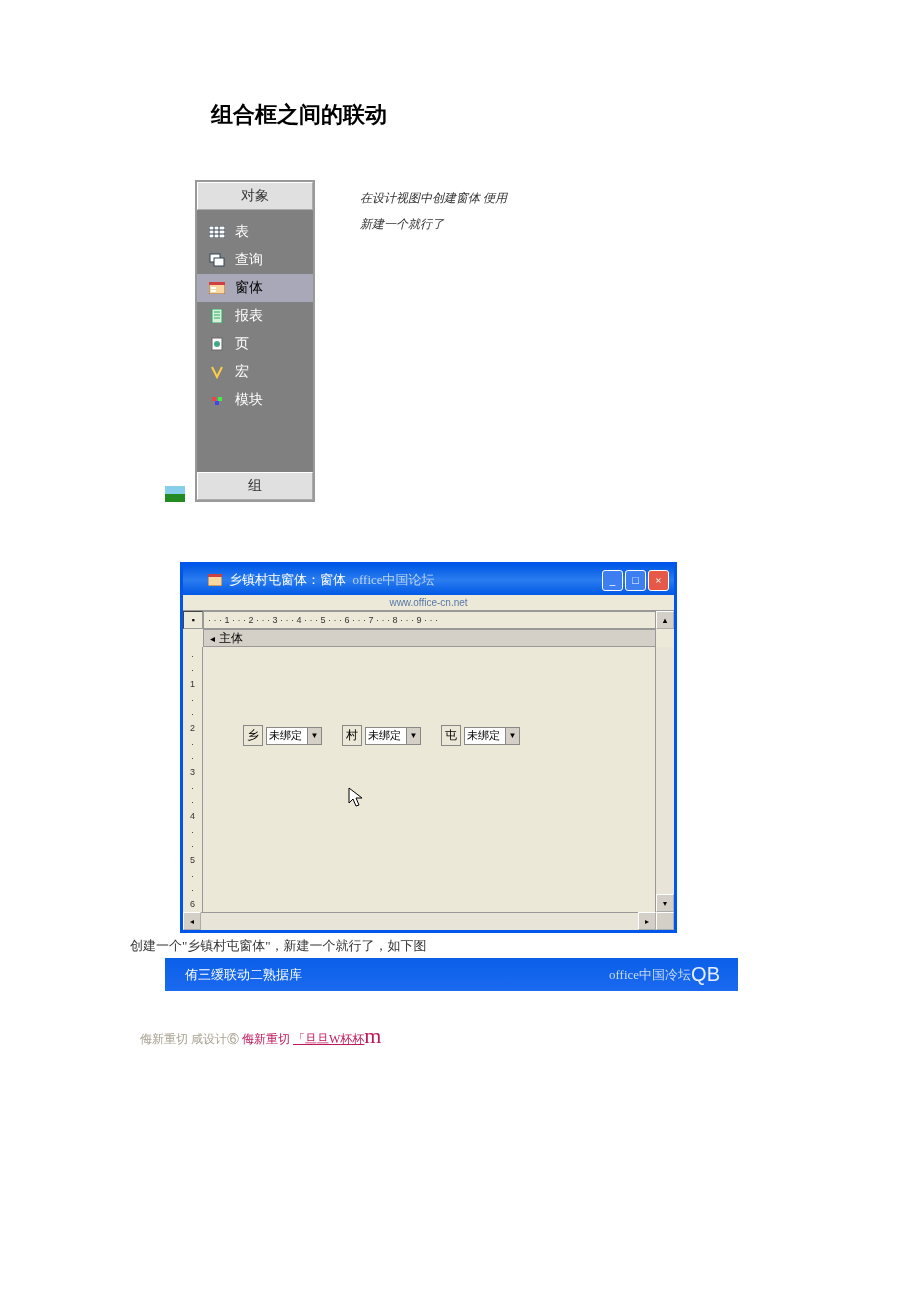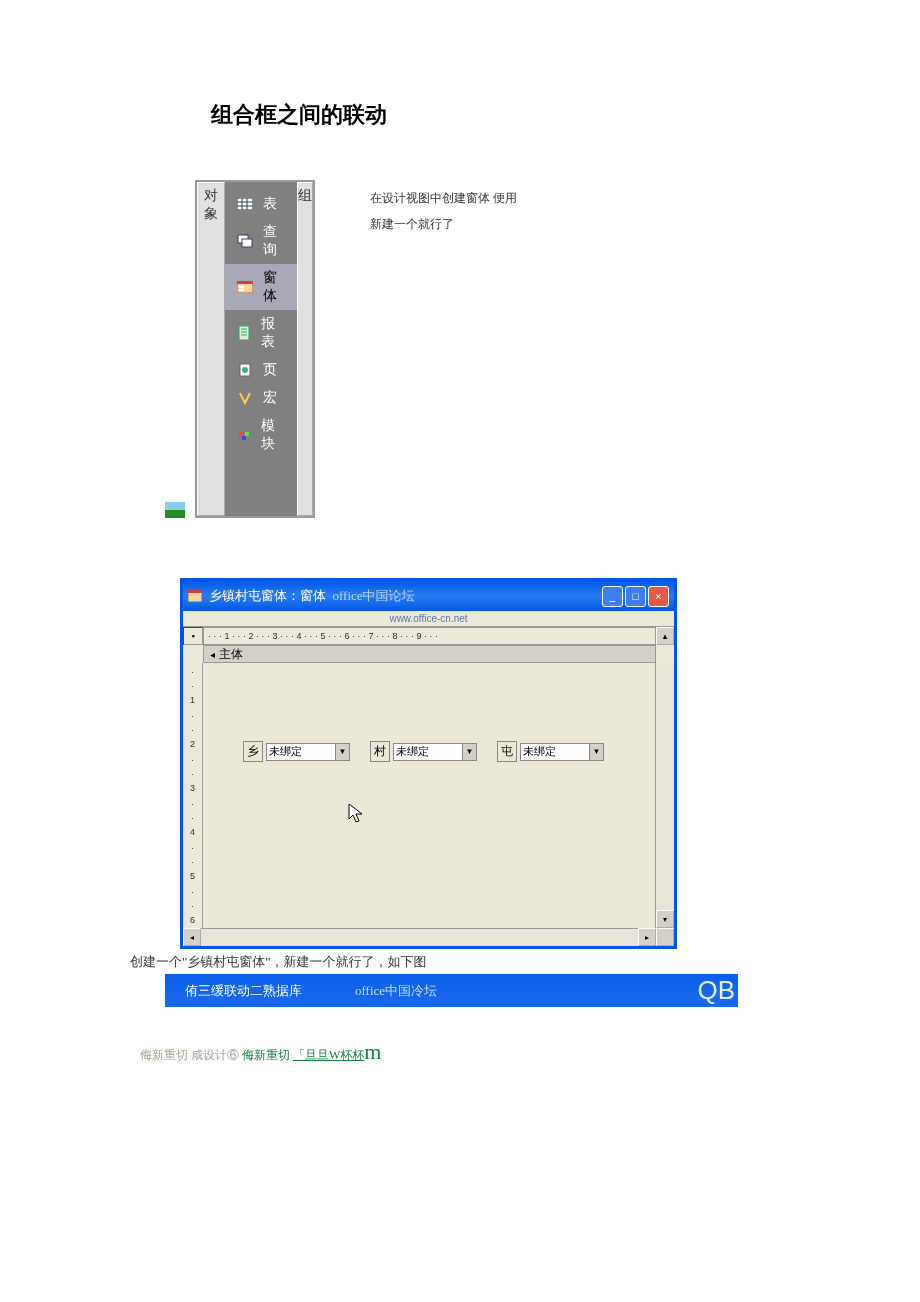--- a/index.html
+++ b/index.html
@@ -3,35 +3,35 @@
 <meta charset="utf-8">
 <style>
 * { box-sizing: border-box; margin: 0; padding: 0; }
 body { font-family: Arial, "Microsoft YaHei", sans-serif; background: #fff; width: 920px; }
 .page { padding: 100px 130px 60px 165px; }
 .heading { font-size: 22px; font-weight: bold; color: #000; margin-bottom: 50px; margin-left: 46px; }
 
 .section1 { display: flex; align-items: flex-end; gap: 10px; margin-bottom: 60px; }
 .mini-img { width: 20px; height: 16px; background: linear-gradient(to bottom, #87ceeb 0%, #87ceeb 50%, #228b22 50%, #228b22 100%); }
 
-.nav-panel { width: 120px; border: 2px solid #999; background: #c0c0c0; display: flex; flex-direction: row; }
+.nav-panel { width: 120px; border: 2px solid #999; background: #c0c0c0; display: flex; flex-direction: column; }
 .nav-header, .nav-footer { background: #e0e0e0; border: 1px outset #fff; text-align: center; padding: 4px 0; font-size: 14px; font-family: "SimSun", serif; color: #333; }
 .nav-items { background: #808080; padding: 8px 0; }
 .nav-item { display: flex; align-items: center; gap: 10px; padding: 5px 12px; font-size: 14px; color: #fff; font-family: "SimSun", serif; }
 .nav-item.selected { background: #a8a8b8; color: #000; }
 .nav-icon { width: 16px; height: 14px; display: inline-flex; align-items: center; justify-content: center; }
 .nav-spacer { height: 50px; }
 
-.side-text { margin-left: 45px; margin-bottom: auto; padding-top: 5px; }
+.side-text { margin-left: 35px; margin-bottom: auto; padding-top: 5px; font-style: italic; }
 .side-text p { font-size: 12px; color: #333; line-height: 2.2; font-family: "SimSun", serif; }
 
 .step-text { font-size: 13px; color: #333; margin-bottom: 15px; font-family: "SimSun", serif; margin-left: -35px; }
 
 .form-window { width: 497px; margin-left: 15px; border: 3px solid #0055ea; background: #ece9d8; }
-.titlebar { background: linear-gradient(to bottom, #0058e6, #2b7def, #0058e6); height: 30px; display: flex; align-items: center; padding: 0 5px 0 4px; color: #fff; font-size: 13px; font-family: "SimSun", serif; }
+.titlebar { background: linear-gradient(to bottom, #0058e6, #2b7def, #0058e6); height: 30px; display: flex; align-items: center; padding: 0 5px 0 24px; color: #fff; font-size: 13px; font-family: "SimSun", serif; }
 .titlebar-icon { width: 16px; height: 16px; margin-right: 6px; display: inline-flex; align-items:center; justify-content:center; }
 .titlebar-title { flex: 1; }
 .titlebar-sub { color: #bcd4f5; font-size: 13px; }
 .win-btns { display: flex; gap: 2px; margin-left: 10px; }
 .win-btn { width: 21px; height: 21px; border: 1px solid #fff; border-radius: 3px; display: flex; align-items: center; justify-content: center; font-size: 11px; font-weight: bold; }
 .win-min, .win-max { background: #3d7ff0; color: #fff; }
 .win-close { background: #e65848; color: #fff; }
 
 .subheader { background: #ece9d8; padding: 2px 8px; font-size: 10px; color: #5878a8; text-align: center; border-bottom: 1px solid #999; }
 
@@ -45,42 +45,42 @@
 
 .design-area { display: flex; }
 .ruler-v { width: 20px; background: #ece9d8; border-right: 1px solid #999; display: flex; flex-direction: column; font-size: 9px; color: #333; }
 .ruler-v-mark { height: 44px; text-align: center; padding-top: 2px; display:flex; flex-direction:column; align-items:center; justify-content:space-around; line-height:1; }
 .canvas { flex: 1; background: #ebe8d7; height: 265px; position: relative; border-right: 1px solid #999; }
 
 .combos { position: absolute; top: 78px; left: 40px; display: flex; gap: 20px; align-items: center; }
 .combo-group { display: flex; align-items: center; gap: 3px; }
 .combo-label { font-size: 12px; background: #ebe8d7; padding: 1px 3px; border: 1px solid #888; font-family: "SimSun", serif; }
 .combo-box { display: flex; align-items: center; border: 1px solid #888; background: #fff; height: 18px; }
-.combo-text { width: 68px; font-size: 11px; padding: 0 2px; font-family: "SimSun", serif; }
+.combo-text { width: 40px; font-size: 11px; padding: 0 2px; font-family: "SimSun", serif; }
 .combo-btn { width: 14px; height: 16px; background: #d4d0c8; border-left: 1px solid #888; display: flex; align-items: center; justify-content: center; font-size: 8px; }
 
 .cursor { position: absolute; top: 140px; left: 145px; }
 
 .vscroll { width: 18px; background: #d4d0c8; display: flex; flex-direction: column; }
 .vscroll-btn { width: 18px; height: 18px; background: #d4d0c8; border: 1px outset #fff; display:flex; align-items:center; justify-content:center; font-size:8px; }
 .vscroll-track { flex: 1; background: #e8e5d8; }
 
 .bottom-scroll { display: flex; height: 18px; }
 .hscroll-track { flex: 1; background: #e8e5d8; border-top: 1px solid #999; }
 .hscroll-btn { width: 18px; height: 18px; background: #d4d0c8; border: 1px outset #fff; display:flex; align-items:center; justify-content:center; font-size:8px; }
 
 .caption { font-size: 13px; color: #333; margin-top: 4px; font-family: "SimSun", serif; margin-left: -35px; }
 
 .blue-bar { width: 573px; height: 33px; background: linear-gradient(to bottom, #0a5fe8, #1b6af0); display: flex; align-items: center; color: #fff; font-size: 13px; font-family: "SimSun", serif; margin-top: 3px; }
 .blue-bar-left { padding-left: 20px; flex: 0 0 190px; }
-.blue-bar-mid { flex: 1; text-align: left; color: #c9dcf7; }
-.blue-bar-right { font-size: 26px; font-family: Arial, sans-serif; padding-right: 3px; color: #e6eefc; }
+.blue-bar-mid { flex: 1; text-align: right; color: #c9dcf7; }
+.blue-bar-right { font-size: 20px; font-family: Arial, sans-serif; padding-right: 18px; color: #e6eefc; }
 
 .footer-line { margin-top: 32px; font-size: 12px; font-family: "SimSun", serif; color: #a8a190; margin-left: -25px; }
-.footer-line .blue { color: #15803d; }
+.footer-line .blue { color: #be185d; }
 .footer-line .u { text-decoration: underline; }
 .footer-line .big { font-size: 22px; }
 </style>
 </head>
 <body>
 
 <div class="page">
   <h1 class="heading">组合框之间的联动</h1>
 
   <div class="section1">

